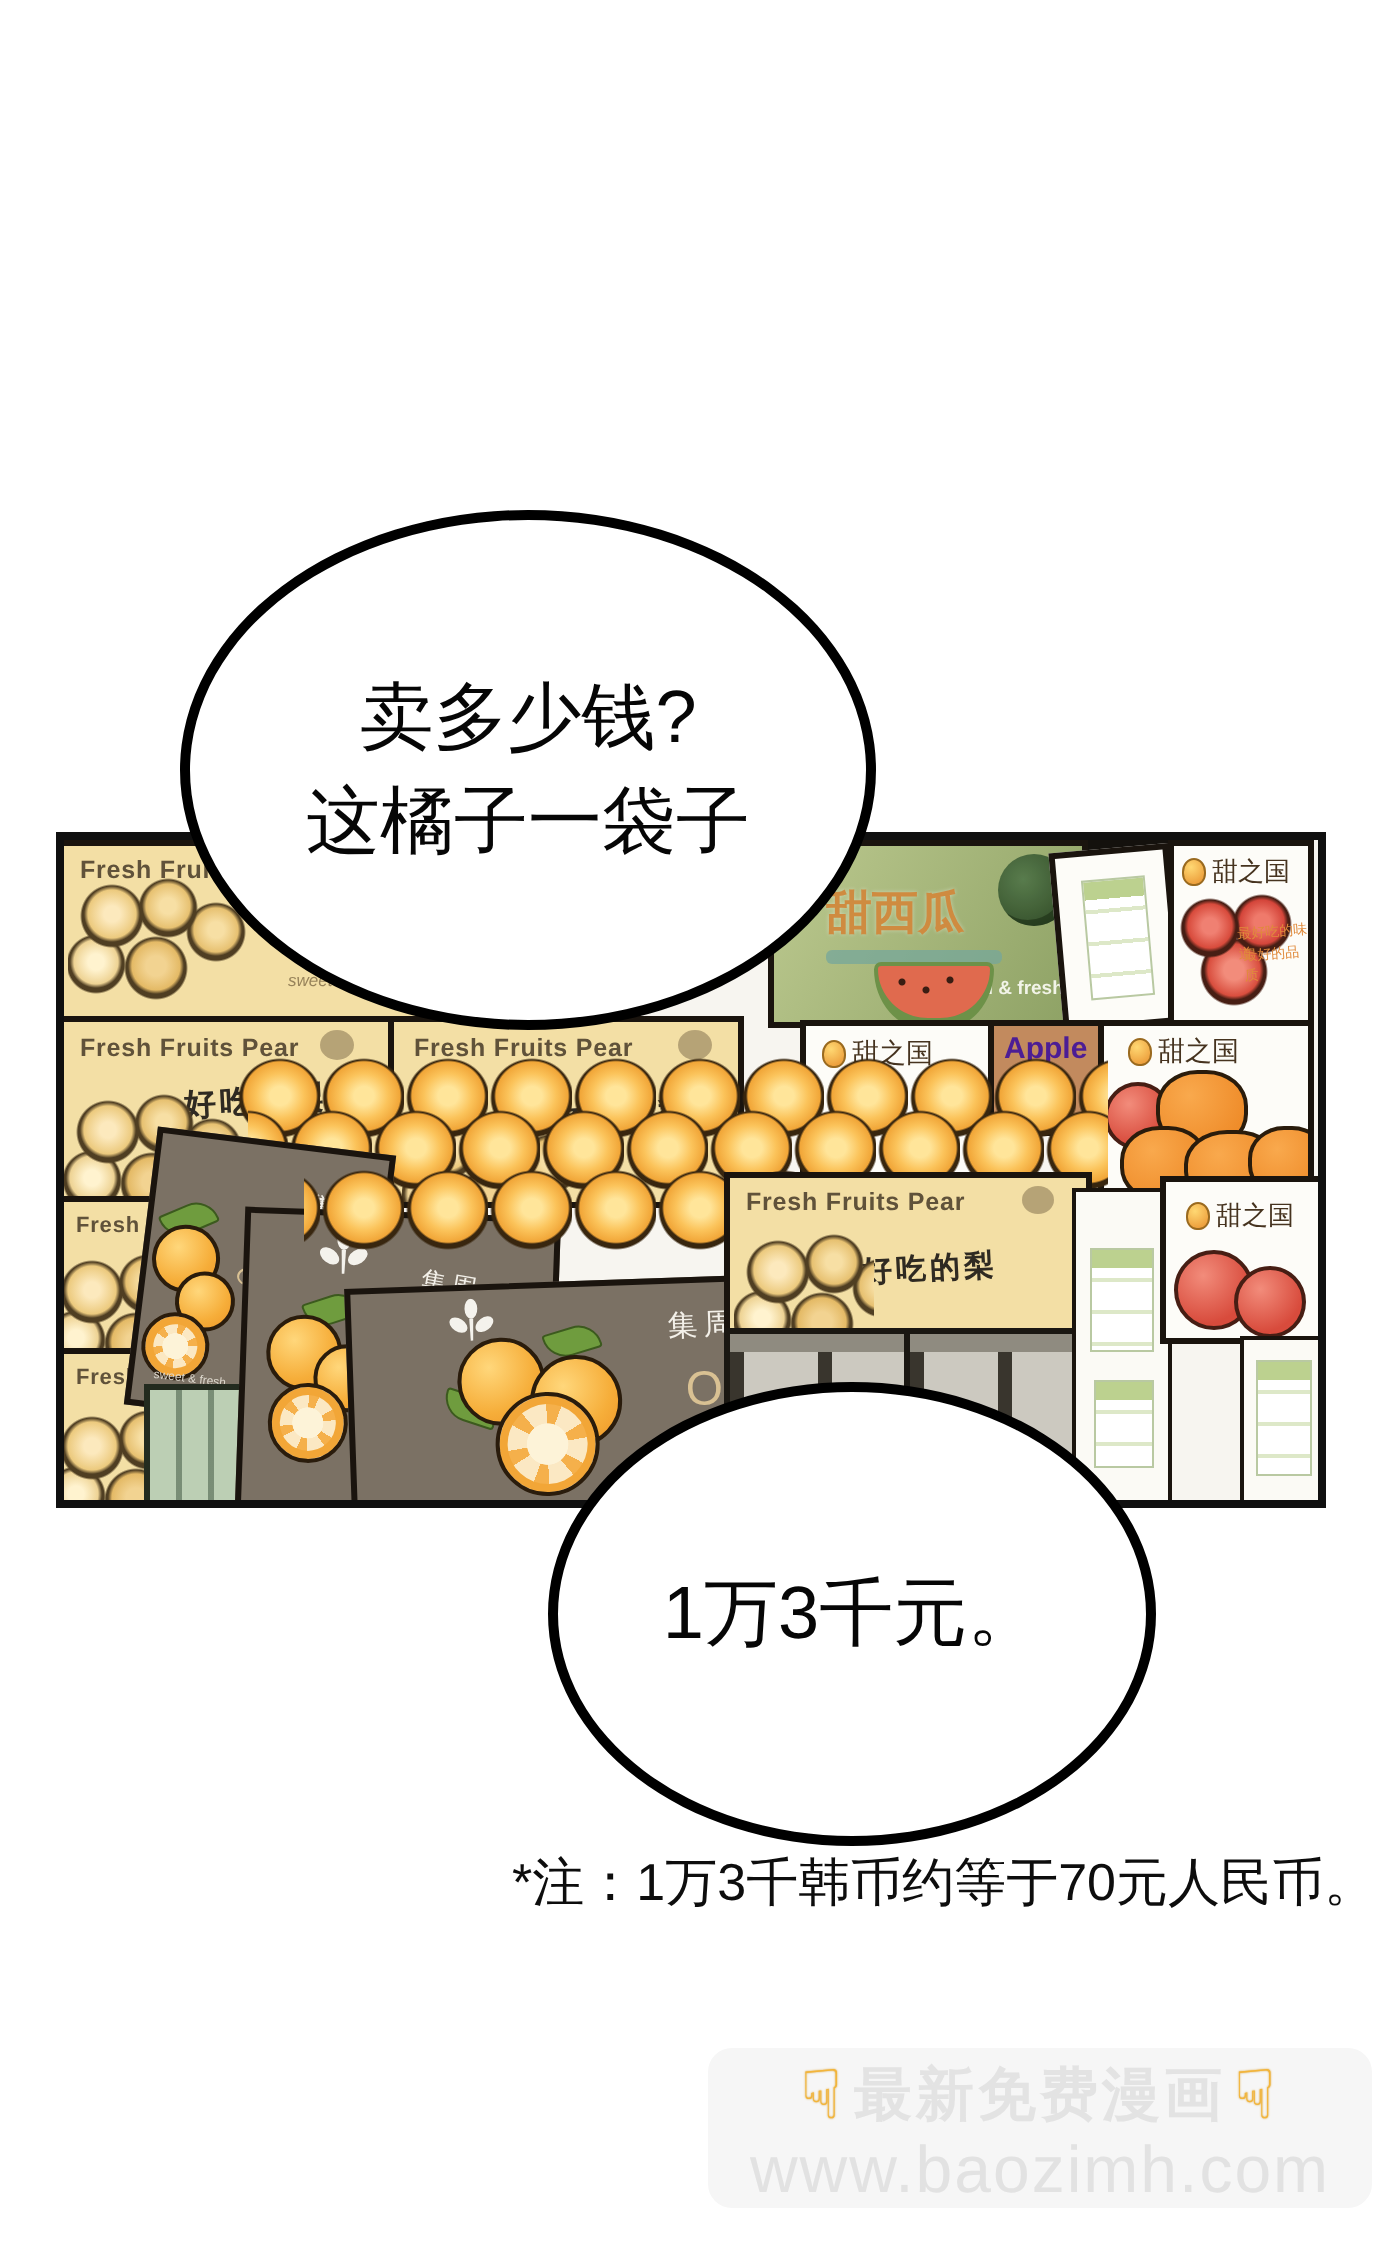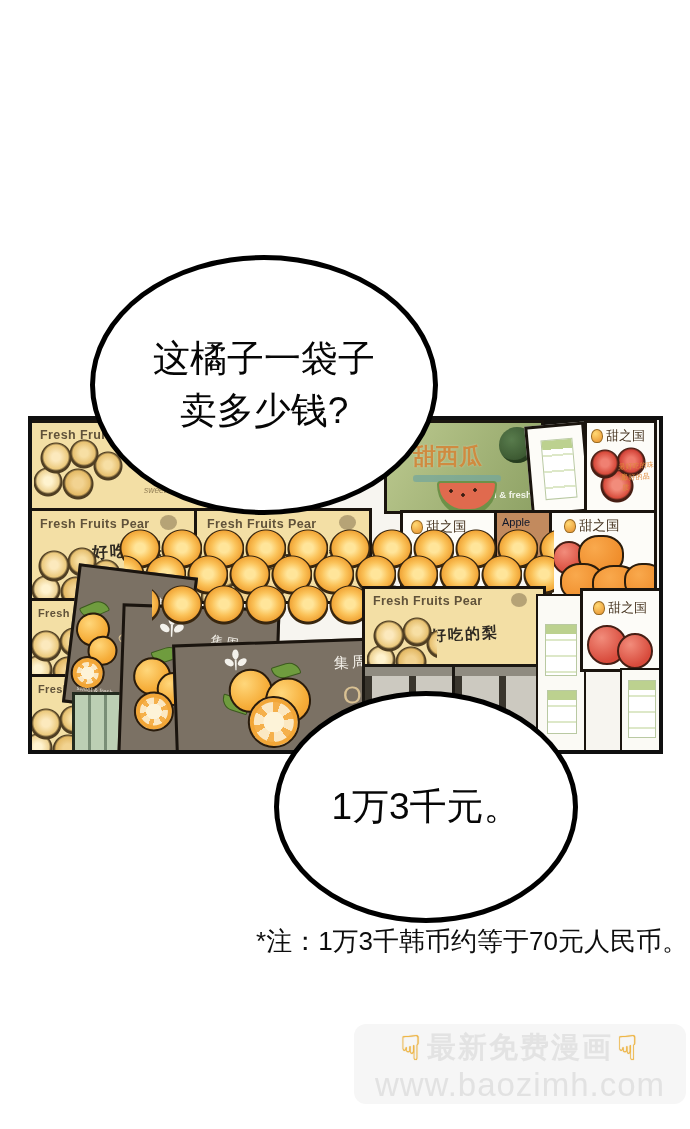--- a/index.html
+++ b/index.html
@@ -136,21 +136,21 @@
   </div>
 
   <div class="box whitebox" style="left:368px;top:90px;width:97px;height:88px">
     <div class="abs sk-row" style="left:8px;top:5px;font-size:13.5px">
       <span class="gold-dot"></span>
       <span>甜之国</span>
     </div>
   </div>
 
   <div class="box" style="left:462px;top:90px;width:54px;height:52px;background:#c28a5e">
-    <div class="abs" style="left:5px;top:3px;font-size:11px;font-weight:normal;color:#0f172a">Apple</div>
+    <div class="abs" style="left:5px;top:3px;font-size:15px;font-weight:bold;color:#4c1d95">Apple</div>
     <div class="abs" style="left:16px;top:24px;font-size:10.5px;color:#e0c6ad">苹果</div>
   </div>
 
   <div class="box whitebox" style="left:517px;top:90px;width:102px;height:88px">
     <div class="abs sk-row" style="left:12px;top:4px;font-size:13.5px">
       <span class="gold-dot"></span>
       <span>甜之国</span>
     </div>
     <div class="apple-one" style="left:0px;top:28px;width:30px;height:30px"></div>
     <div class="persimmon" style="left:26px;top:22px;width:42px;height:36px"></div>
@@ -245,22 +245,22 @@
     <div class="apple-one" style="left:4px;top:34px;width:36px;height:36px"></div>
     <div class="apple-one" style="left:34px;top:42px;width:32px;height:32px"></div>
   </div>
 
   <div class="label-box" style="left:588px;top:248px;width:39px;height:82px">
     <div class="green-label" style="left:6px;top:10px;width:26px;height:56px"></div>
   </div>
 </div>
 
 <div class="bubble bubble-q">
+  <span>卖多少钱?</span>
   <span>这橘子一袋子</span>
-  <span>卖多少钱?</span>
 </div>
 
 <div class="bubble bubble-a">
   <span>1万3千元。</span>
 </div>
 
 <div class="footnote">*注：1万3千韩币约等于70元人民币。</div>
 
 <div class="watermark">
   <div class="wm-line1">

